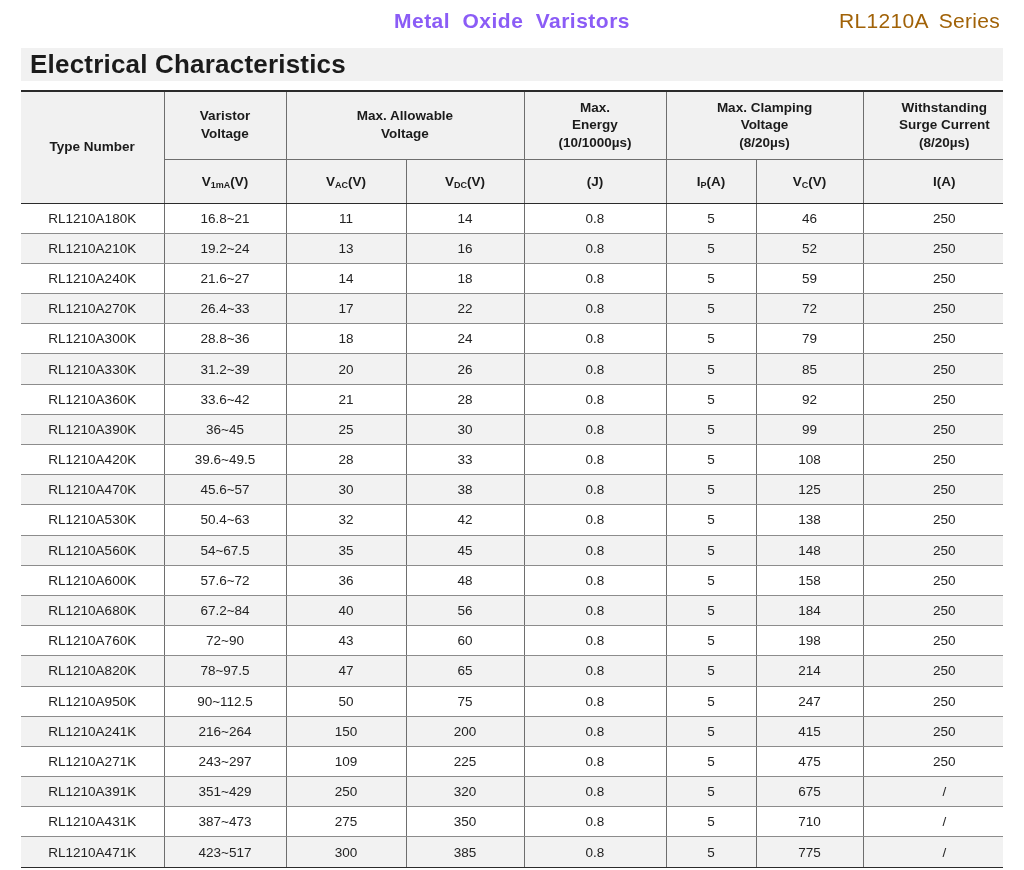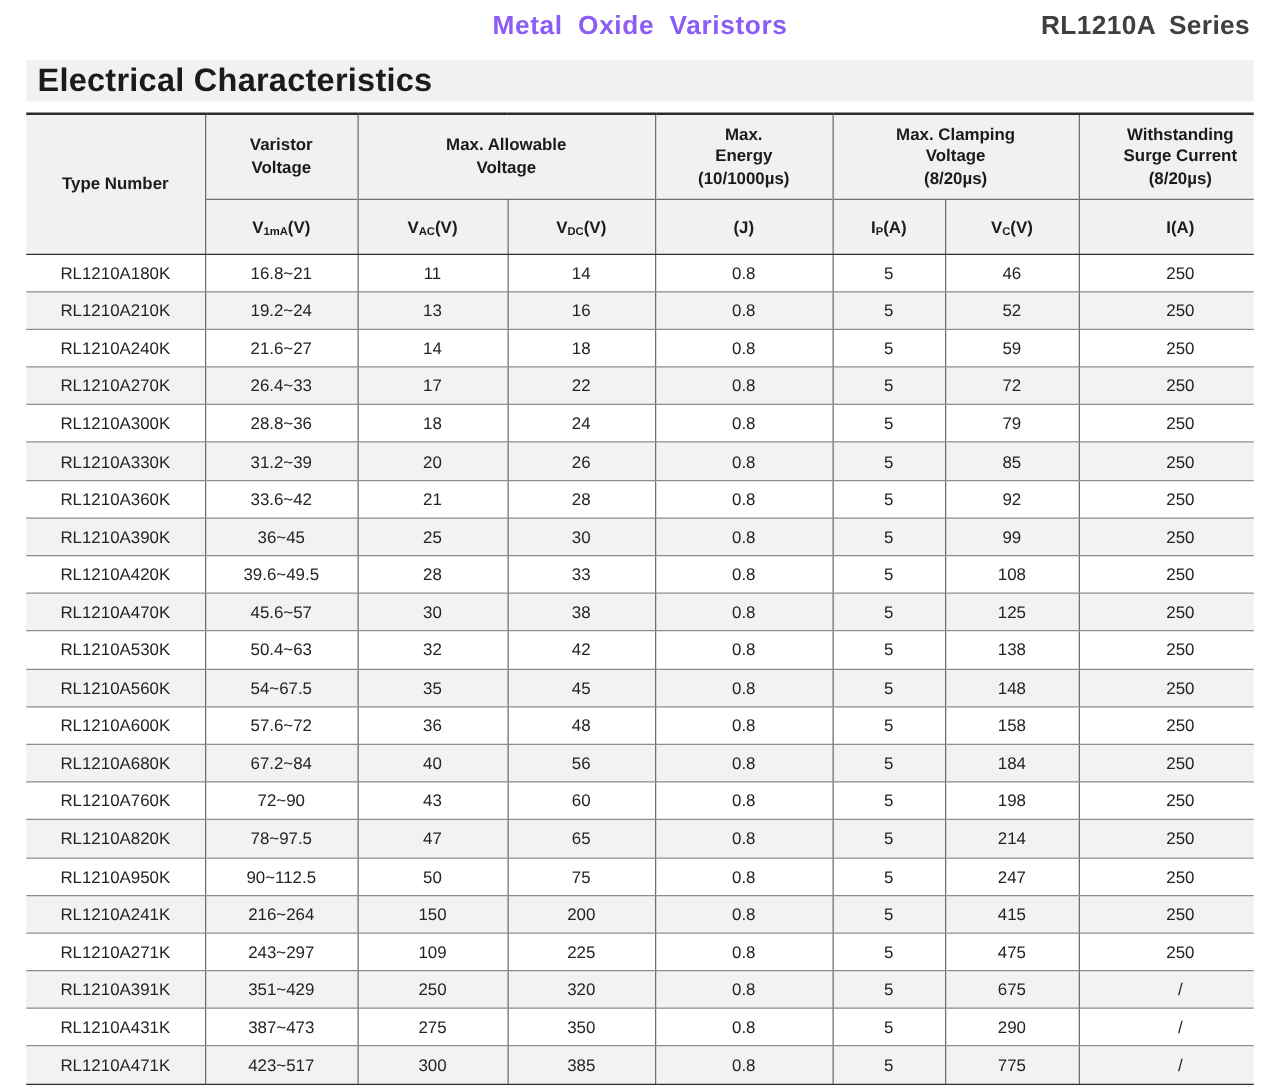--- a/index.html
+++ b/index.html
@@ -26,24 +26,24 @@
     font-size: 21px;
     font-weight: bold;
     letter-spacing: 0.5px;
     word-spacing: 6px;
     color: #8b5cf6;
   }
   .series-title {
     position: absolute;
     right: 24px; top: 9px;
     font-size: 21px;
-    font-weight: bold;
+    font-weight: normal;
     letter-spacing: 0.3px;
     word-spacing: 5px;
-    color: #404040;
+    color: #a16207;
   }
 
   
   .section-band {
     margin: 6px 21px 0 21px;
     background: #f1f1f1;
     height: 33px;
     display: flex;
     align-items: center;
     padding-left: 9px;
@@ -379,21 +379,21 @@
             <td>675</td>
             <td>/</td>
           </tr>
           <tr>
             <td>RL1210A431K</td>
             <td>387~473</td>
             <td>275</td>
             <td>350</td>
             <td>0.8</td>
             <td>5</td>
-            <td>290</td>
+            <td>710</td>
             <td>/</td>
           </tr>
           <tr>
             <td>RL1210A471K</td>
             <td>423~517</td>
             <td>300</td>
             <td>385</td>
             <td>0.8</td>
             <td>5</td>
             <td>775</td>

